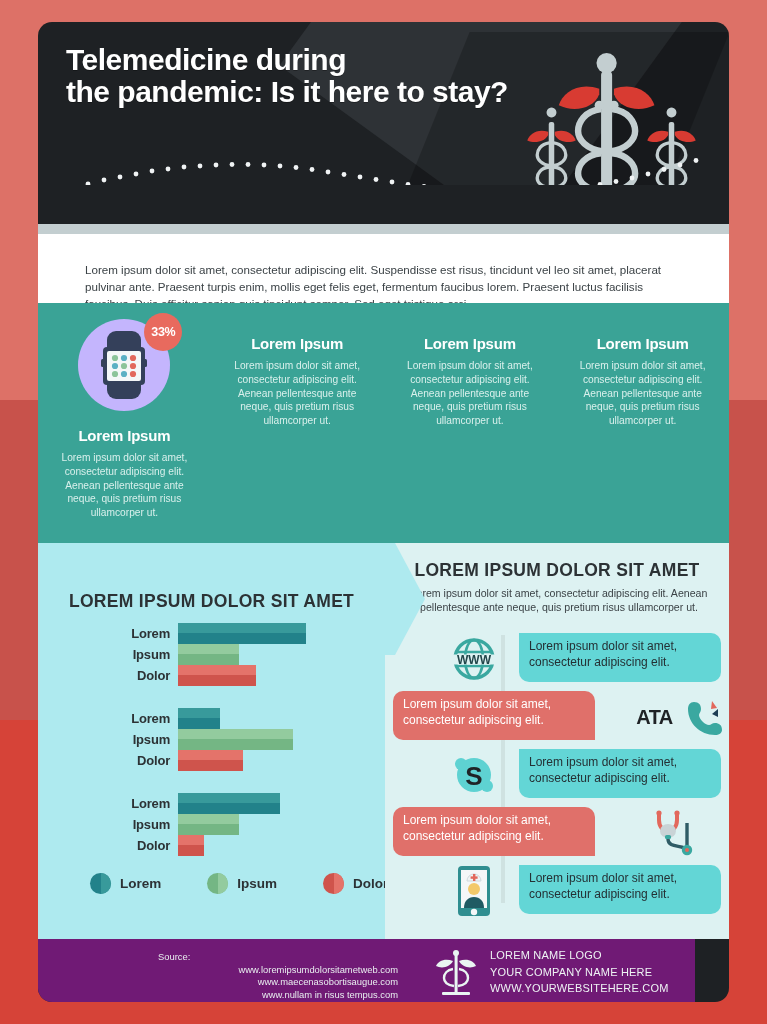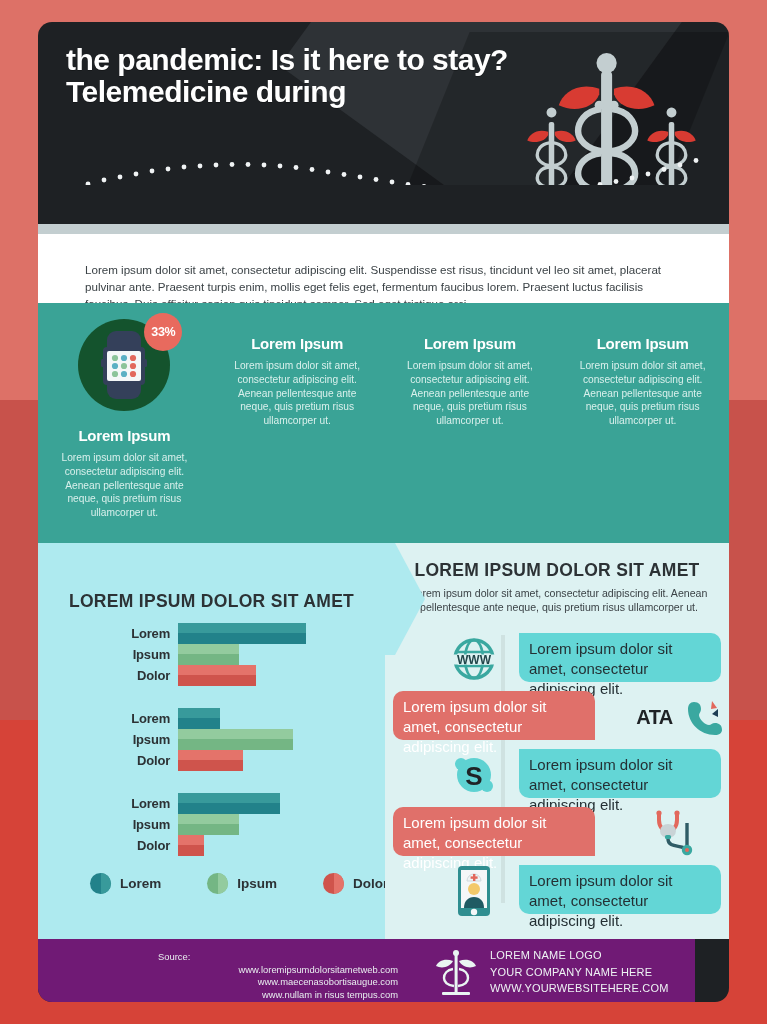--- a/index.html
+++ b/index.html
@@ -51,21 +51,21 @@
   }
 
   
   .stats{
     position:absolute;left:0;top:281px;width:691px;height:240px;background:#3aa396;
     display:flex;
   }
   .stat{flex:1;position:relative;padding-top:16px;text-align:center;}
   .stat-circle{
     position:relative;width:92px;height:92px;border-radius:50%;
-    background:#14532d;margin:0 auto;
+    background:#c4b5fd;margin:0 auto;
   }
   .badge{
     position:absolute;right:-12px;top:-6px;width:38px;height:38px;border-radius:50%;
     display:flex;align-items:center;justify-content:center;
     color:#fff;font-size:12.5px;font-weight:bold;letter-spacing:-.3px;
   }
   .badge.red{background:#e86a5e;}
   .badge.navy{background:#1d3d54;}
   .stat-title{
     margin-top:16px;color:#fff;font-weight:bold;font-size:15px;letter-spacing:-.2px;
@@ -115,21 +115,21 @@
   }
   .tl-line{position:absolute;left:116px;top:92px;width:4px;height:268px;background:#cfe2e1;}
   .tl{position:absolute;left:0;top:90px;width:344px;}
   .tl-row{position:relative;height:52px;margin-bottom:6px;}
   .tl-row .icon{
     position:absolute;width:50px;height:48px;top:2px;
     display:flex;align-items:center;justify-content:center;
   }
   .tl-row .bubble{
     position:absolute;top:0;height:49px;border-radius:10px;
-    font-size:15px;line-height:1.32;padding:6px 10px;box-sizing:border-box;
+    font-size:12px;line-height:1.32;padding:6px 10px;box-sizing:border-box;
   }
   .tl-row.right .icon{left:64px;}
   .tl-row.right .bubble{left:134px;width:202px;background:#63d6d6;color:#243034;
     border-top-left-radius:0;}
   .tl-row.left .icon{right:38px;}
   .tl-row.left .bubble{left:8px;width:202px;background:#e0706a;color:#fff;
     text-align:left;border-bottom-right-radius:0;}
   .ata{font-size:20px;font-weight:bold;color:#1f2326;letter-spacing:-.5px;}
 
   
@@ -192,22 +192,22 @@
             <path d="M34 56c16 2 22 14 22 22s-8 18-24 20" fill="none" stroke="#c3ced0" stroke-width="6"></path>
             <path d="M26 100c-16 2-22 12-22 20s8 16 24 18" fill="none" stroke="#c3ced0" stroke-width="6"></path>
             <path d="M34 100c16 2 22 12 22 20s-8 16-24 18" fill="none" stroke="#c3ced0" stroke-width="6"></path>
             <rect x="-16" y="136" width="92" height="9" rx="3"></rect>
           </g>
         </g>
       </svg>
     </div>
 
     <div class="title">
+      <span>Telemedicine during</span>
       <span>the pandemic: Is it here to stay?</span>
-      <span>Telemedicine during</span>
     </div>
 
     <svg class="wave" viewBox="0 0 691 60">
       <path id="wavepath" d="M18 52 C 90 12, 190 8, 300 24 S 470 58, 560 40 S 650 14, 680 8" fill="none" stroke="none"></path>
       <g fill="#f0f3f4">
         <circle cx="18" cy="50" r="2.4"></circle>
           <circle cx="34" cy="46" r="2.4"></circle>
         <circle cx="50" cy="42" r="2.4"></circle>
           <circle cx="66" cy="38" r="2.4"></circle>
         <circle cx="82" cy="35" r="2.4"></circle>

